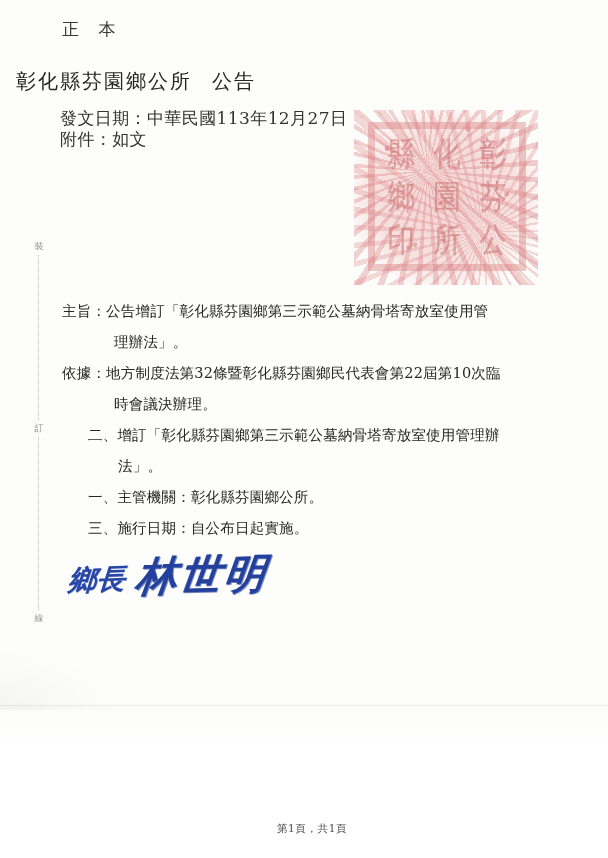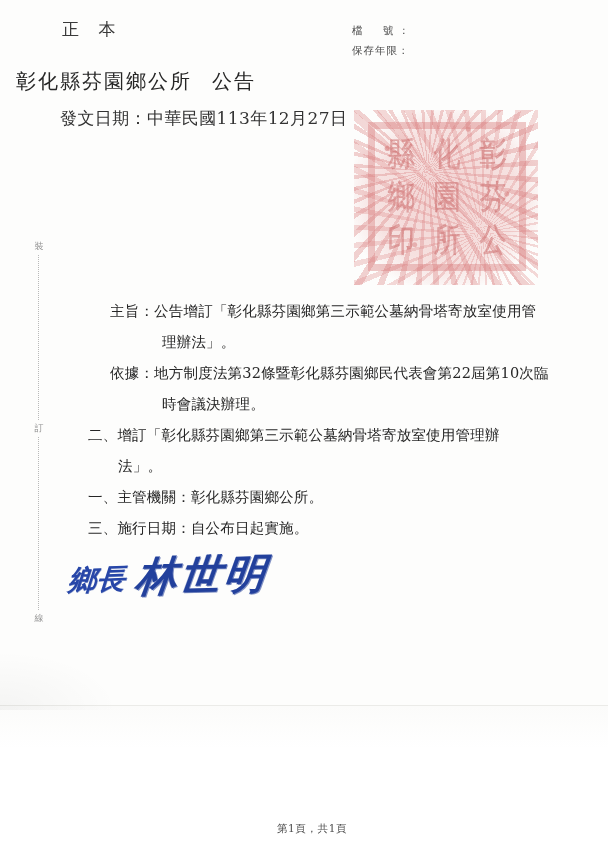--- a/index.html
+++ b/index.html
@@ -129,21 +129,21 @@
   
   .body-text {
     position: absolute;
     left: 62px; top: 296px;
     width: 505px;
     font-size: 14.5px;
     line-height: 31px;
     color: #262626;
     letter-spacing: .2px;
   }
-  .body-text .blk { display: block; margin-left: 48px; }
+  .body-text .blk { display: block; }
   .body-text .lead { display: inline; }
   .body-text .cont {
     display: block;
     padding-left: 52px;
   }
   .items {
     padding-left: 26px;
   }
   .items .item { display: block; }
   .items .item .cont2 { display: block; padding-left: 30px; }
@@ -219,35 +219,28 @@
 <body>
 
 <div id="page">
 
   <div class="scan-band"></div>
   <div class="scan-edge"></div>
   <div class="scan-corner"></div>
 
   <div class="copy-mark">正 本</div>
 
-  <div class="file-fields">
-    <div>
-      <span class="lbl-spaced">檔　號：</span><span></span>
-    </div>
-    <div>
-      <span>保存年限：</span><span></span>
-    </div>
-  </div>
 
   <div class="doc-title">
     <span>彰化縣芬園鄉公所</span><span class="gap"></span><span>公告</span>
   </div>
 
   <div class="meta">
     <div>發文日期：中華民國113年12月27日</div>
+    <div>附件：如文</div>
   </div>
 
   <div class="seal">
     <div class="ink"></div>
     <div class="frame"></div>
     <div class="glyphs">
       <span>彰</span>
       <span>化</span>
       <span>縣</span>
       <span>芬</span>

